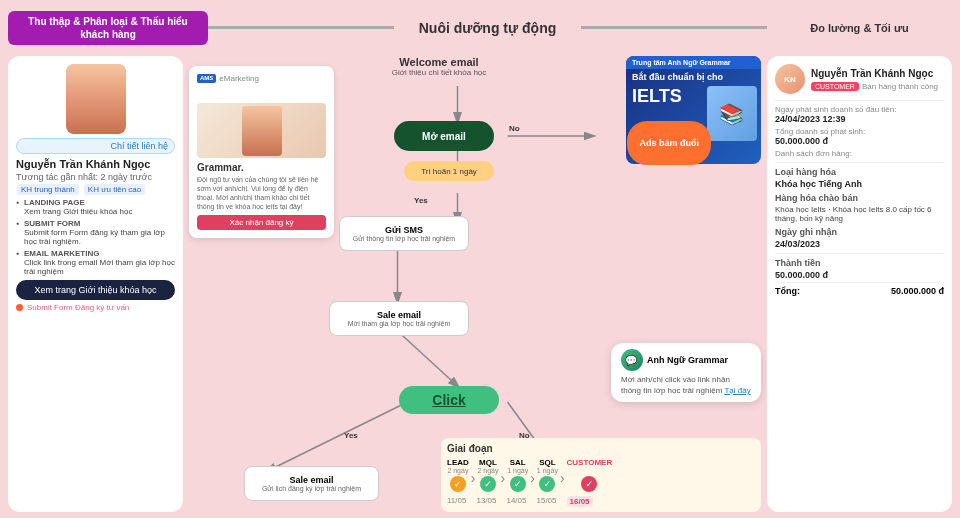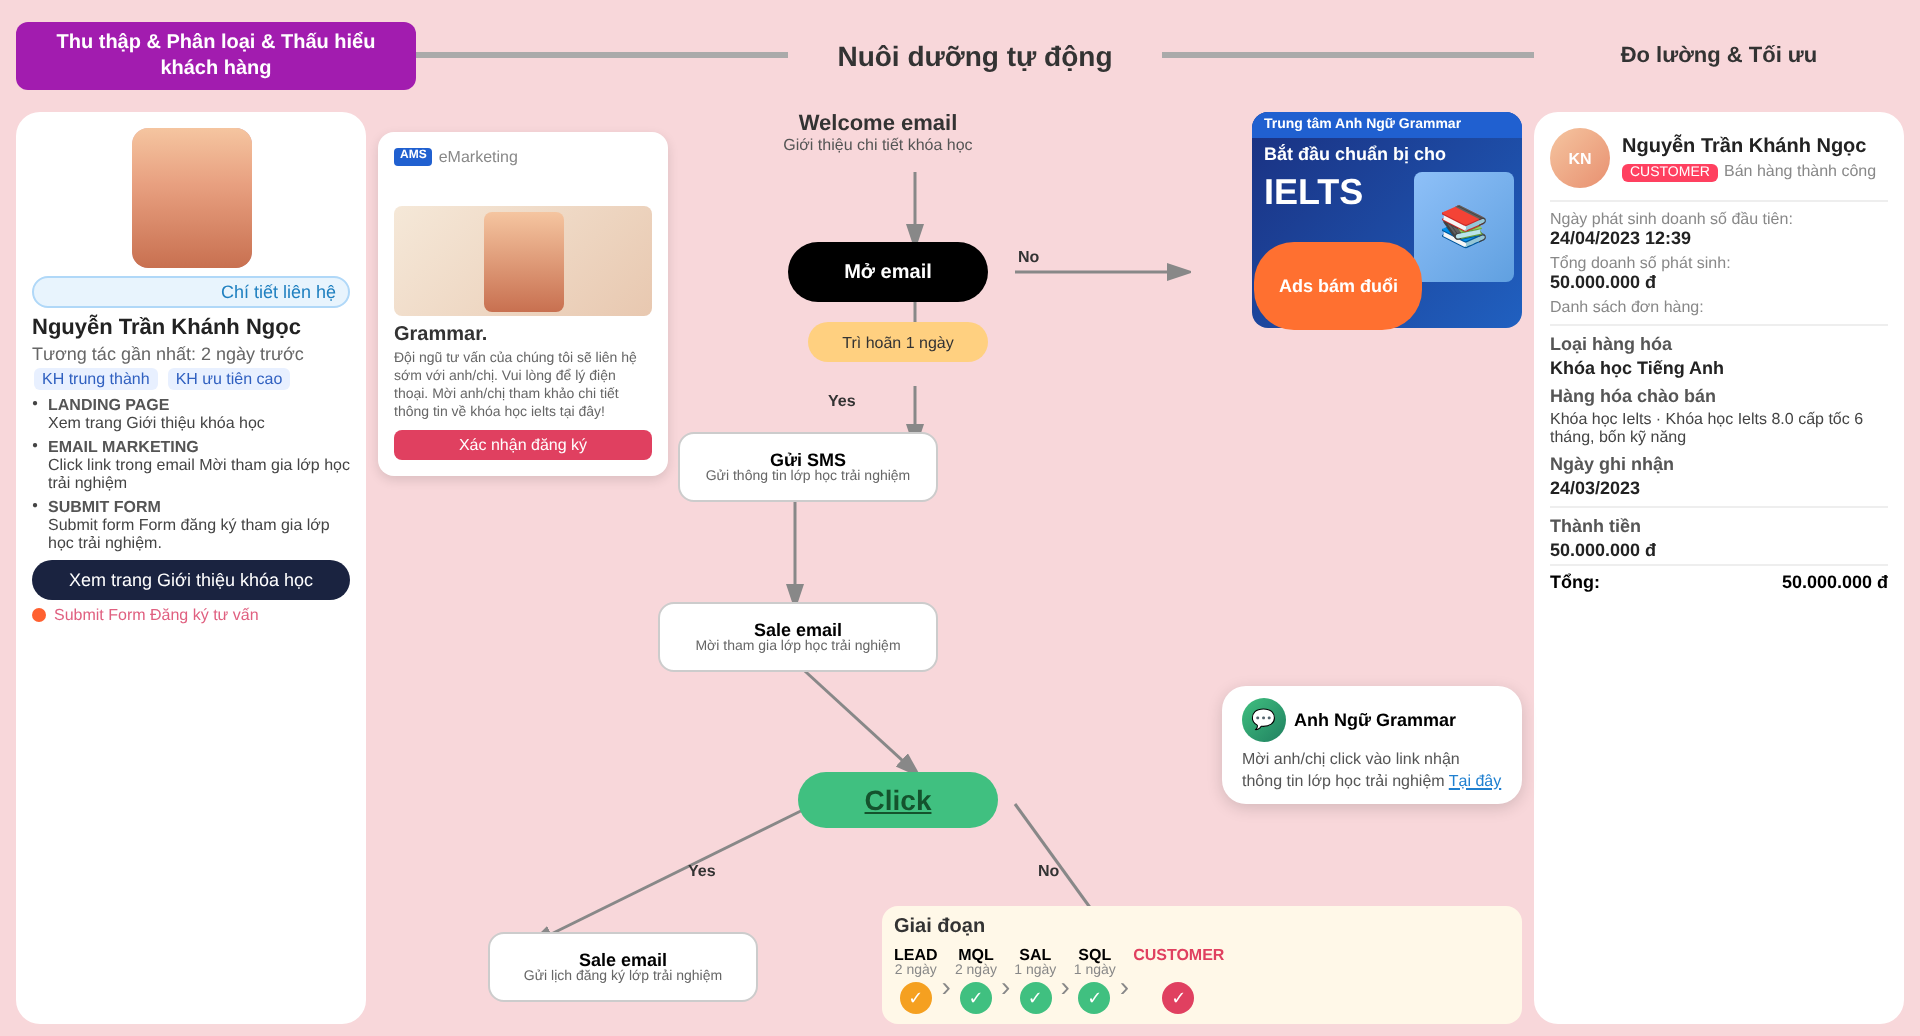--- a/index.html
+++ b/index.html
@@ -399,26 +399,26 @@
     <div class="left-desc">Tương tác gần nhất: 2 ngày trước</div>
     <div style="display:flex;gap:3px;flex-wrap:wrap;margin-bottom:2px;">
       <span class="left-tag">KH trung thành</span>
       <span class="left-tag">KH ưu tiên cao</span>
     </div>
     <div class="left-history-item">
       <div class="item-title">LANDING PAGE</div>
       <div>Xem trang Giới thiệu khóa học</div>
     </div>
     <div class="left-history-item">
+      <div class="item-title">SUBMIT FORM</div>
+      <div>Submit form Form đăng ký tham gia lớp học trải nghiệm.</div>
+    </div>
+    <div class="left-history-item">
       <div class="item-title">EMAIL MARKETING</div>
       <div>Click link trong email Mời tham gia lớp học trải nghiệm</div>
-    </div>
-    <div class="left-history-item">
-      <div class="item-title">SUBMIT FORM</div>
-      <div>Submit form Form đăng ký tham gia lớp học trải nghiệm.</div>
     </div>
     <div class="left-bottom-btn">Xem trang Giới thiệu khóa học</div>
     <div class="left-bottom-tag">
       <span class="dot-orange"></span>
       <span>Submit Form Đăng ký tư vấn</span>
     </div>
   </div>
 
   <div class="center-container">
 
@@ -468,21 +468,21 @@
     <div class="ielts-banner" style="top:0;right:0;width:135px;height:108px;">
       <div class="ielts-banner-top">Trung tâm Anh Ngữ Grammar</div>
       <div class="ielts-banner-title">Bắt đầu chuẩn bị cho</div>
       <div class="ielts-big">IELTS</div>
       <div class="ielts-img">📚</div>
       <div class="ielts-btn">ĐĂNG KÝ NGAY</div>
     </div>
 
     <div style="position:absolute;top:65px;right:50px;background:#ff7030;color:white;border-radius:20px;padding:17px 12px;font-size:9px;font-weight:bold;">Ads bám đuổi</div>
 
-    <div style="position:absolute;top:65px;left:205px;width:100px;height:30px;background:#000000;color:white;border-radius:20px;display:flex;align-items:center;justify-content:center;font-weight:bold;font-size:10px;">Mở email</div>
+    <div style="position:absolute;top:65px;left:205px;width:100px;height:30px;background:#14532d;color:white;border-radius:20px;display:flex;align-items:center;justify-content:center;font-weight:bold;font-size:10px;">Mở email</div>
 
     <div style="position:absolute;top:68px;left:320px;font-size:8px;font-weight:bold;color:#333;">No</div>
 
     <div style="position:absolute;top:105px;left:215px;width:90px;height:20px;background:#ffd080;color:#333;border-radius:20px;display:flex;align-items:center;justify-content:center;font-size:8px;">Trì hoãn 1 ngày</div>
 
     <div style="position:absolute;top:140px;left:225px;font-size:8px;font-weight:bold;color:#333;">Yes</div>
 
     <div style="position:absolute;top:160px;left:150px;width:130px;height:35px;background:white;border:1px solid #ccc;border-radius:8px;display:flex;align-items:center;justify-content:center;flex-direction:column;">
       <div style="font-weight:bold;font-size:9px;">Gửi SMS</div>
       <div style="font-size:7px;color:#666;">Gửi thông tin lớp học trải nghiệm</div>
@@ -534,20 +534,27 @@
           <span style="color:#888;font-size:7px;">1 ngày</span>
           <div style="width:16px;height:16px;background:#40c080;border-radius:50%;display:flex;align-items:center;justify-content:center;color:white;font-size:9px;margin-top:2px;">✓</div>
         </div>
         <div style="color:#888;font-size:14px;padding-top:12px;">›</div>
         <div style="display:flex;flex-direction:column;align-items:center;">
           <span style="font-weight:bold;font-size:8px;color:#e04060;">CUSTOMER</span>
           <span style="color:#888;font-size:7px;">&nbsp;</span>
           <div style="width:16px;height:16px;background:#e04060;border-radius:50%;display:flex;align-items:center;justify-content:center;color:white;font-size:9px;margin-top:2px;">✓</div>
         </div>
       </div>
+      <div style="display:flex;gap:10px;margin-top:4px;font-size:8px;color:#888;">
+        <span>11/05</span>
+        <span>13/05</span>
+        <span>14/05</span>
+        <span>15/05</span>
+        <span style="color:#e04060;font-weight:bold;background:#ffe0e8;border-radius:4px;padding:1px 3px;">16/05</span>
+      </div>
     </div>
 
     <div class="sms-chat" style="right:0;bottom:110px;width:150px;">
       <div class="sms-chat-header">
         <div class="sms-icon">💬</div>
         <span>Anh Ngữ Grammar</span>
       </div>
       <div class="sms-text">
         <span>Mời anh/chị click vào link nhận thông tin lớp học trải nghiệm</span>
         <a class="sms-link">Tại đây</a>

